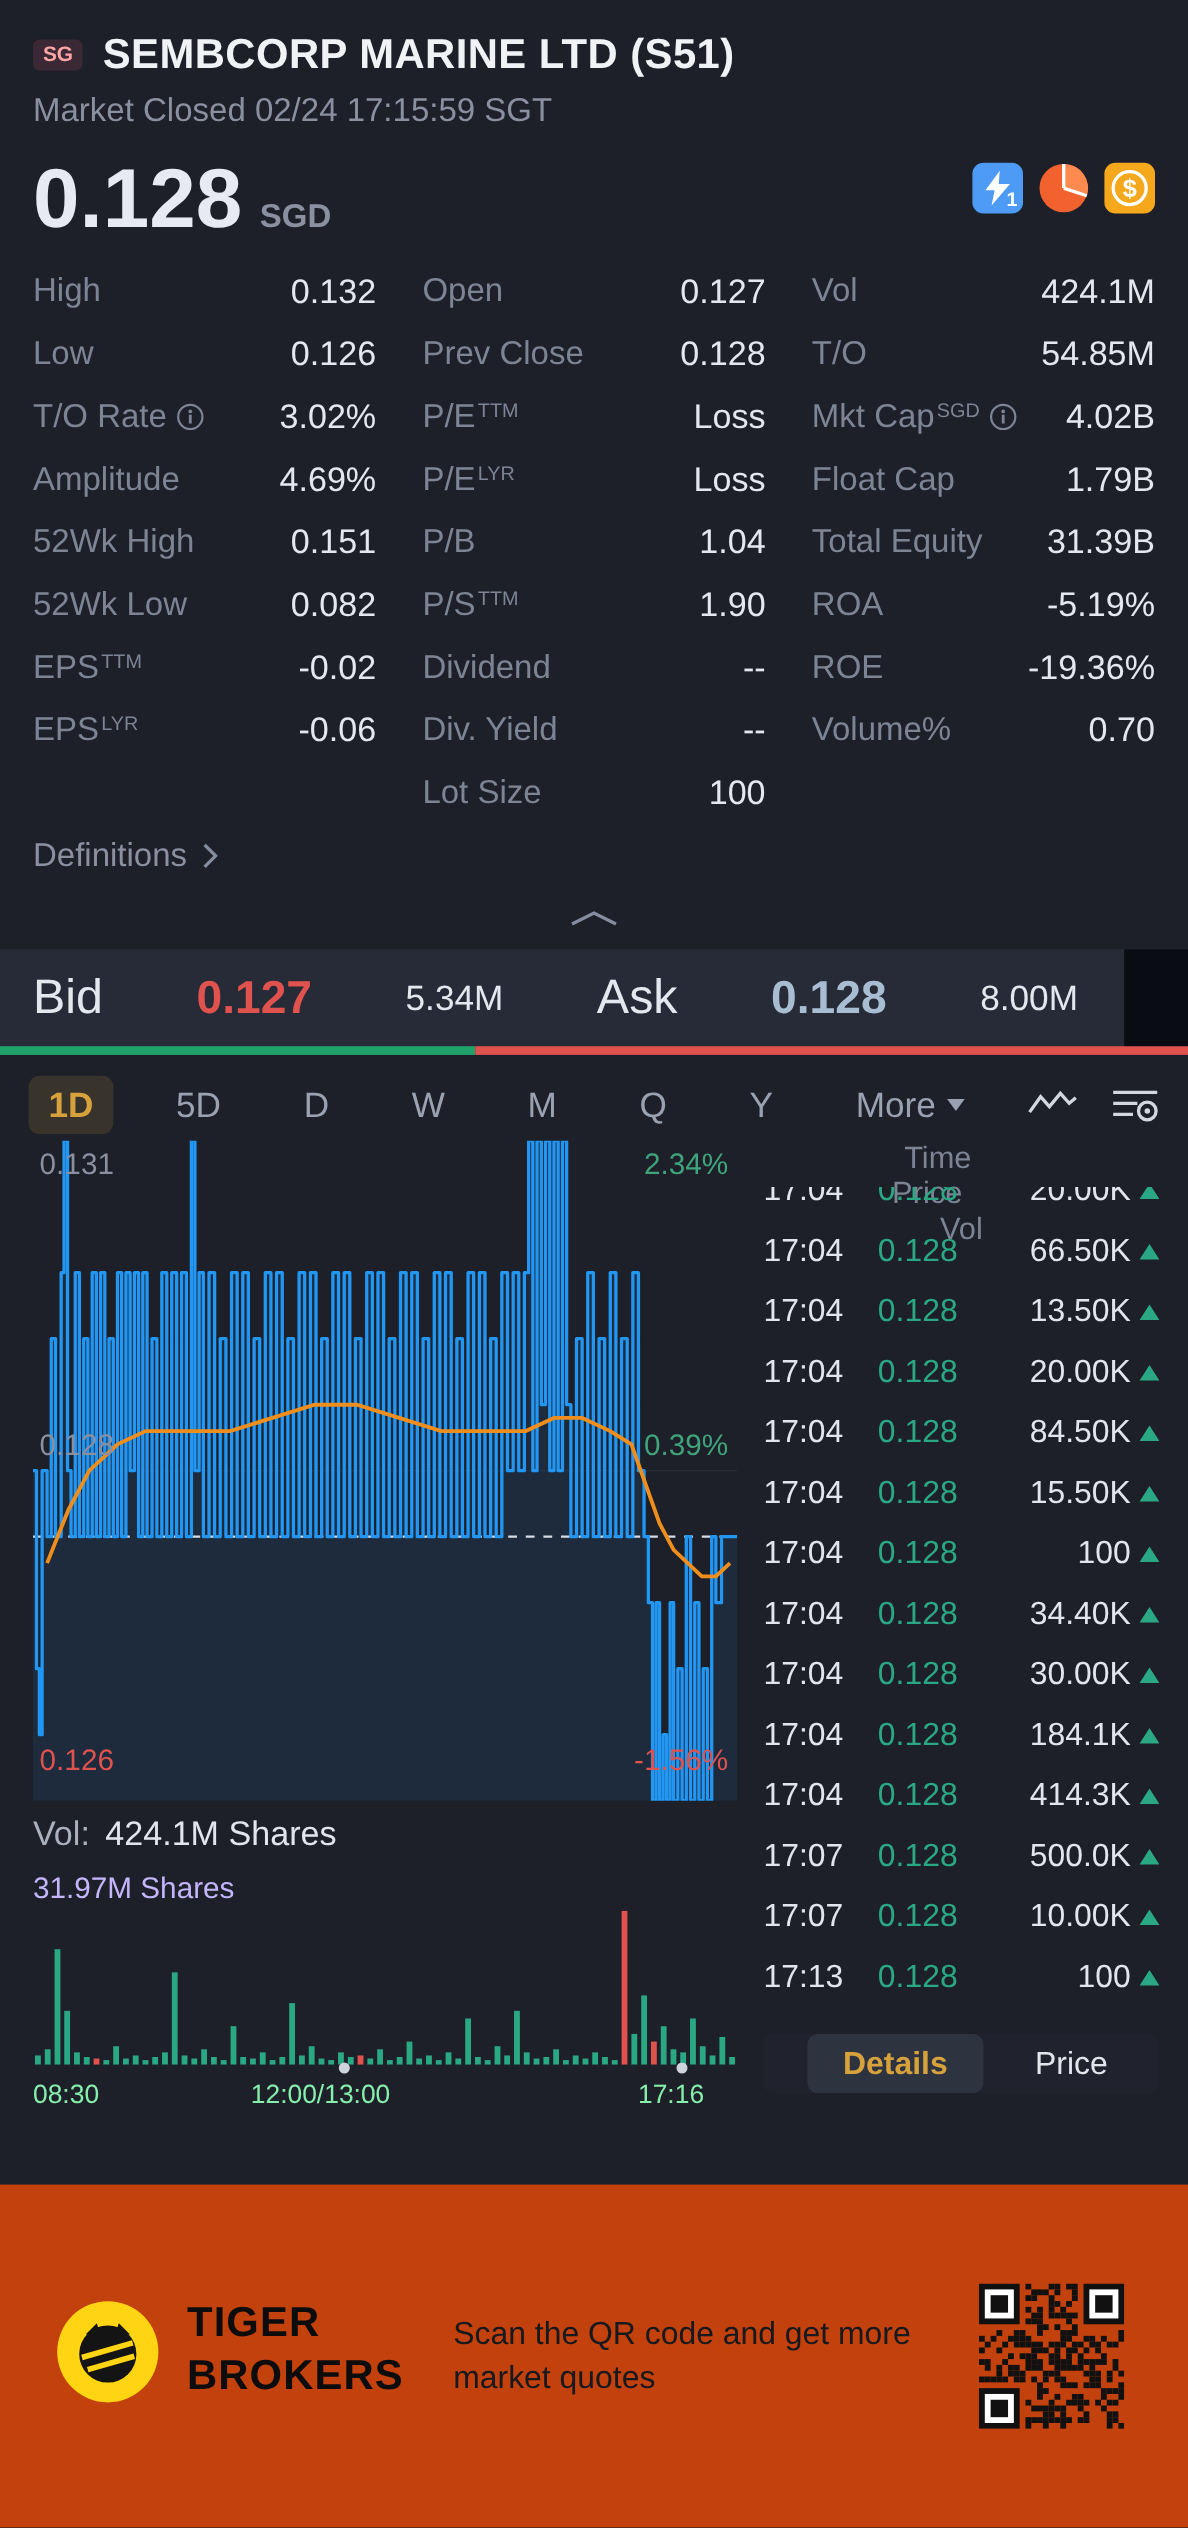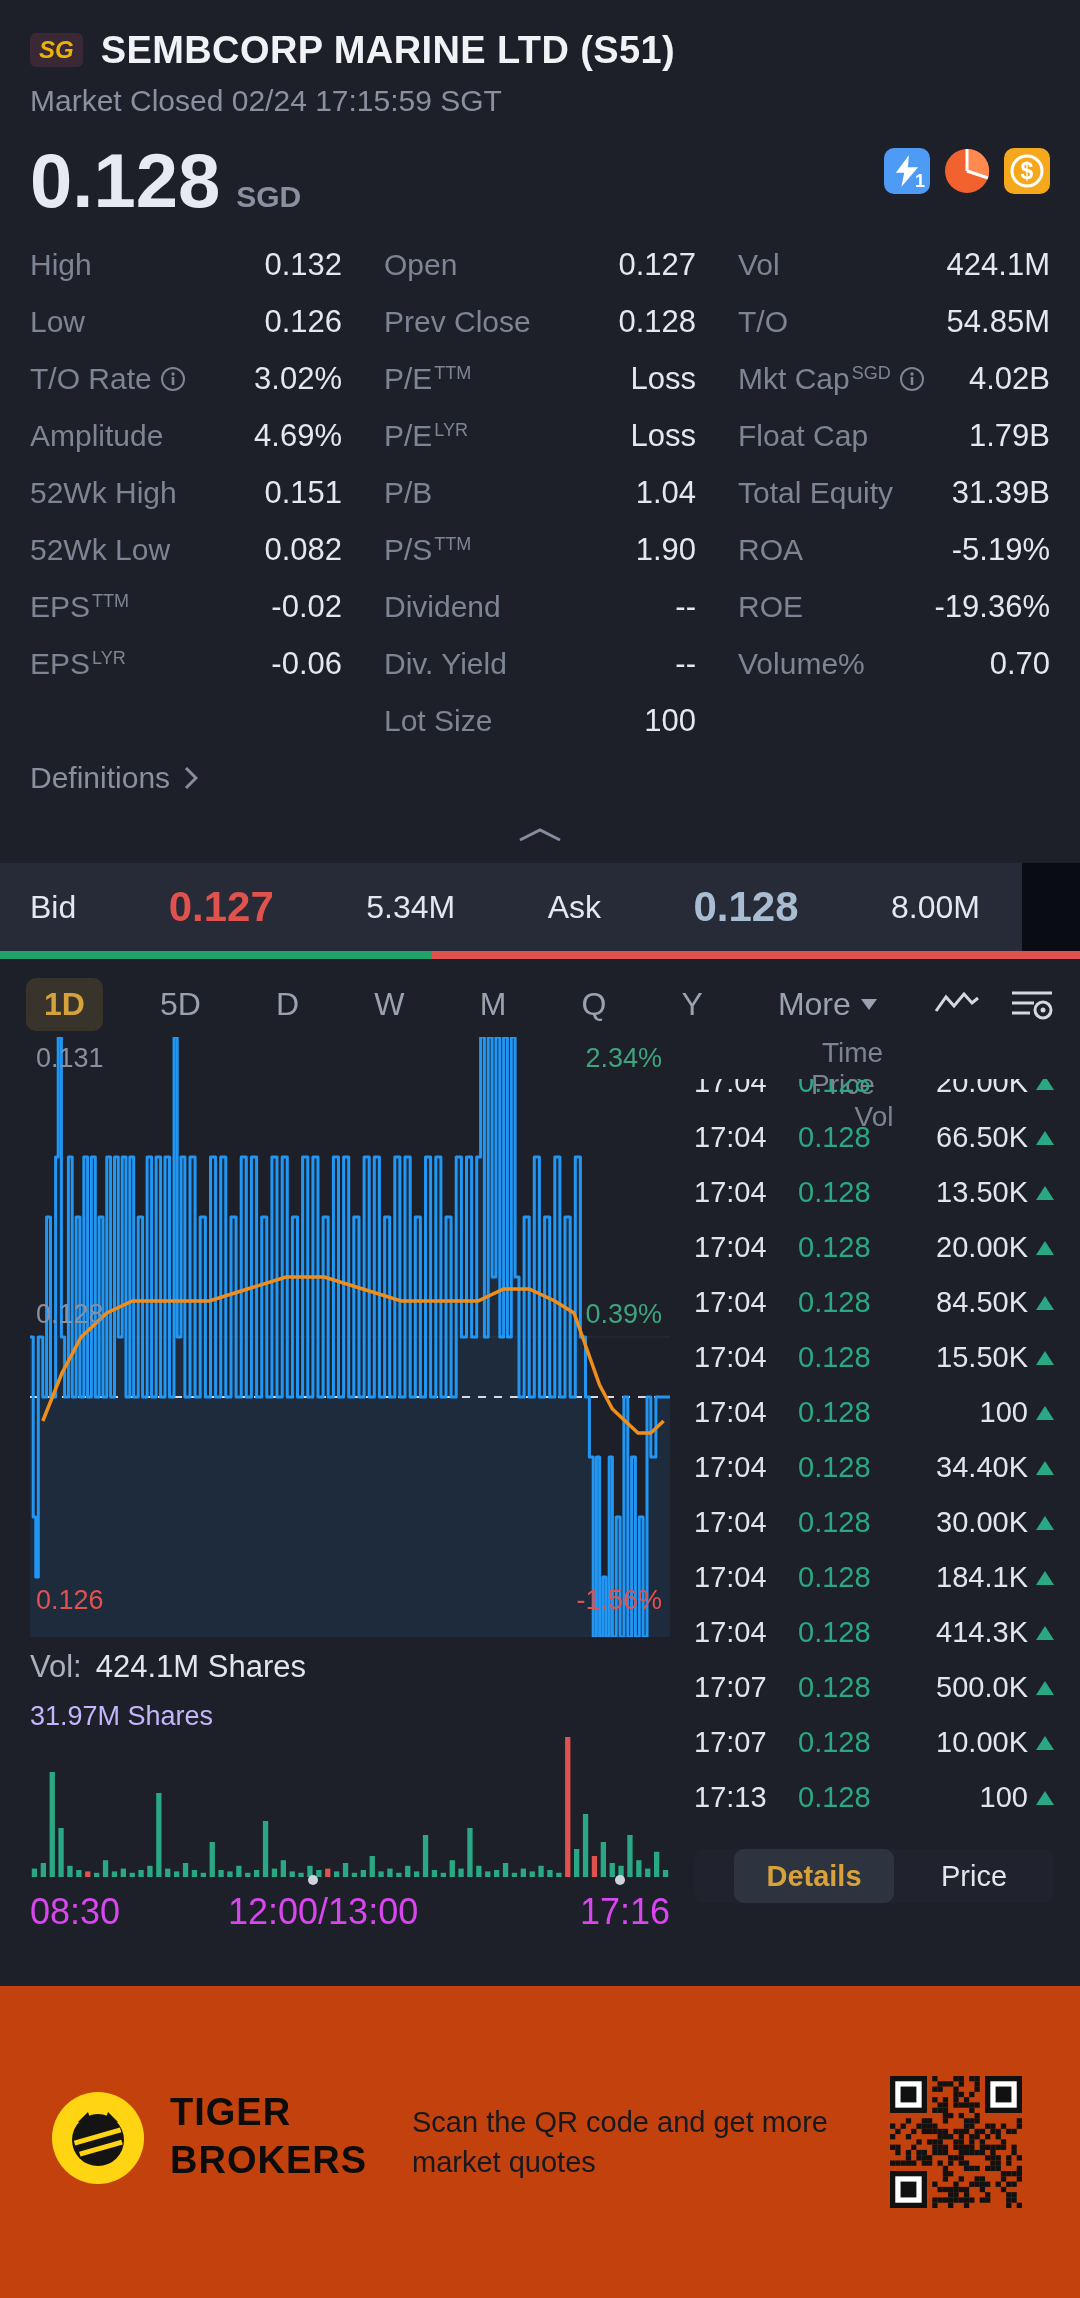--- a/index.html
+++ b/index.html
@@ -2,22 +2,22 @@
 <html><head>
 <meta charset="utf-8">
 <style>
   html,body{margin:0;padding:0;background:#0e1016;}
   .app{position:relative;width:1080px;height:2298px;background:#1d2029;overflow:hidden;
        font-family:"Liberation Sans","DejaVu Sans",sans-serif;color:#e4e7ee;}
 
   
   .top{padding:24px 30px 0;}
   .title-row{display:flex;align-items:center;gap:18px;height:52px;}
-  .sg-badge{font-size:24px;font-weight:700;color:#eab308;background:rgba(248,95,125,.14);
-            border-radius:6px;padding:3px 9px;font-style:italic;}
+  .sg-badge{font-size:19px;font-weight:700;color:#fca5a5;background:rgba(248,95,125,.14);
+            border-radius:6px;padding:3px 9px;}
   .title{margin:0;font-size:38px;font-weight:700;color:#f0f2f6;letter-spacing:.4px;}
   .status{margin-top:8px;font-size:30px;color:#8a90a0;height:42px;}
 
   
   .quote-row{display:flex;justify-content:space-between;padding:14px 30px 0;}
   .price-line{display:flex;align-items:baseline;gap:16px;}
   .big-price{font-size:76px;font-weight:700;color:#e7eaf0;line-height:82px;}
   .currency{font-size:30px;color:#8a90a0;font-weight:600;}
   .change{margin-top:6px;padding-left:16px;font-size:36px;color:#8a90a0;}
   .quote-icons{display:flex;gap:14px;padding-top:8px;}
@@ -33,21 +33,21 @@
   .stat-label .sup{font-size:18px;margin-left:2px;line-height:22px;}
   .stat-label .info{margin-left:8px;display:flex;align-items:center;padding-top:4px;}
   .stat-value{font-size:31px;color:#e4e7ee;white-space:nowrap;}
 
   .definitions{display:flex;align-items:center;gap:14px;padding:0 30px;height:58px;font-size:30px;color:#8a90a0;}
   .collapse{height:56px;display:flex;align-items:center;justify-content:center;}
 
   
   .bidask{position:relative;height:88px;background:#272b37;display:flex;align-items:center;
           padding:0 30px;padding-right:100px;justify-content:space-between;}
-  .ba-label{font-size:32px;color:#e4e7ee;}
+  .ba-label{font-size:44px;color:#e4e7ee;}
   .bid-price{font-size:42px;font-weight:700;color:#e0524e;}
   .ask-price{font-size:42px;font-weight:700;color:#a9bdd2;}
   .ba-size{font-size:32px;color:#e4e7ee;}
   .ba-stub{position:absolute;right:0;top:0;width:58px;height:100%;background:#0a0c13;}
   .depth{display:flex;height:8px;width:100%;}
   .dgreen{background:#1fa36b;}
   .dred{background:#e0524e;}
 
   
   .chart-panel{margin-top:12px;}
@@ -65,21 +65,21 @@
   .clabel{position:absolute;font-size:27px;}
   .c-gray{color:#8b90a0;} .c-green{color:#3fa47c;} .c-red{color:#e0524e;}
   .lbl-tl{left:36px;top:6px;} .lbl-tr{right:28px;top:6px;}
   .lbl-ml{left:36px;top:262px;} .lbl-mr{right:28px;top:262px;}
   .lbl-bl{left:36px;top:548px;} .lbl-br{right:28px;top:548px;}
   .vol-head{position:absolute;left:30px;top:612px;font-size:31px;}
   .vol-head .vh-l{color:#aab0bd;margin-right:14px;} .vol-head .vh-v{color:#e2e5ec;}
   .vol-scale{position:absolute;left:30px;top:664px;font-size:27px;color:#c4b5fd;}
   svg.vol{position:absolute;left:30px;top:700px;}
   .axis-dot{position:absolute;width:10px;height:10px;border-radius:50%;background:#cfd3dc;top:838px;}
-  .xl{position:absolute;top:854px;font-size:36px;color:#d946ef;}
+  .xl{position:absolute;top:854px;font-size:24px;color:#86efac;}
 
   
   .chart-right{flex:1;padding:0 26px 0 4px;}
   .trades-head{display:flex;height:42px;align-items:center;font-size:28px;color:#7c8393;flex-direction:column;}
   .th-time{width:104px;} .th-price{width:126px;} .th-vol{flex:1;text-align:right;}
   .trows{height:746px;overflow:hidden;}
   .trow{display:flex;align-items:center;height:55px;font-size:29px;}
   .trows .trow:first-child{margin-top:-24px;}
   .tr-time{width:104px;color:#e2e5ec;}
   .tr-price{width:126px;color:#2aa884;}

